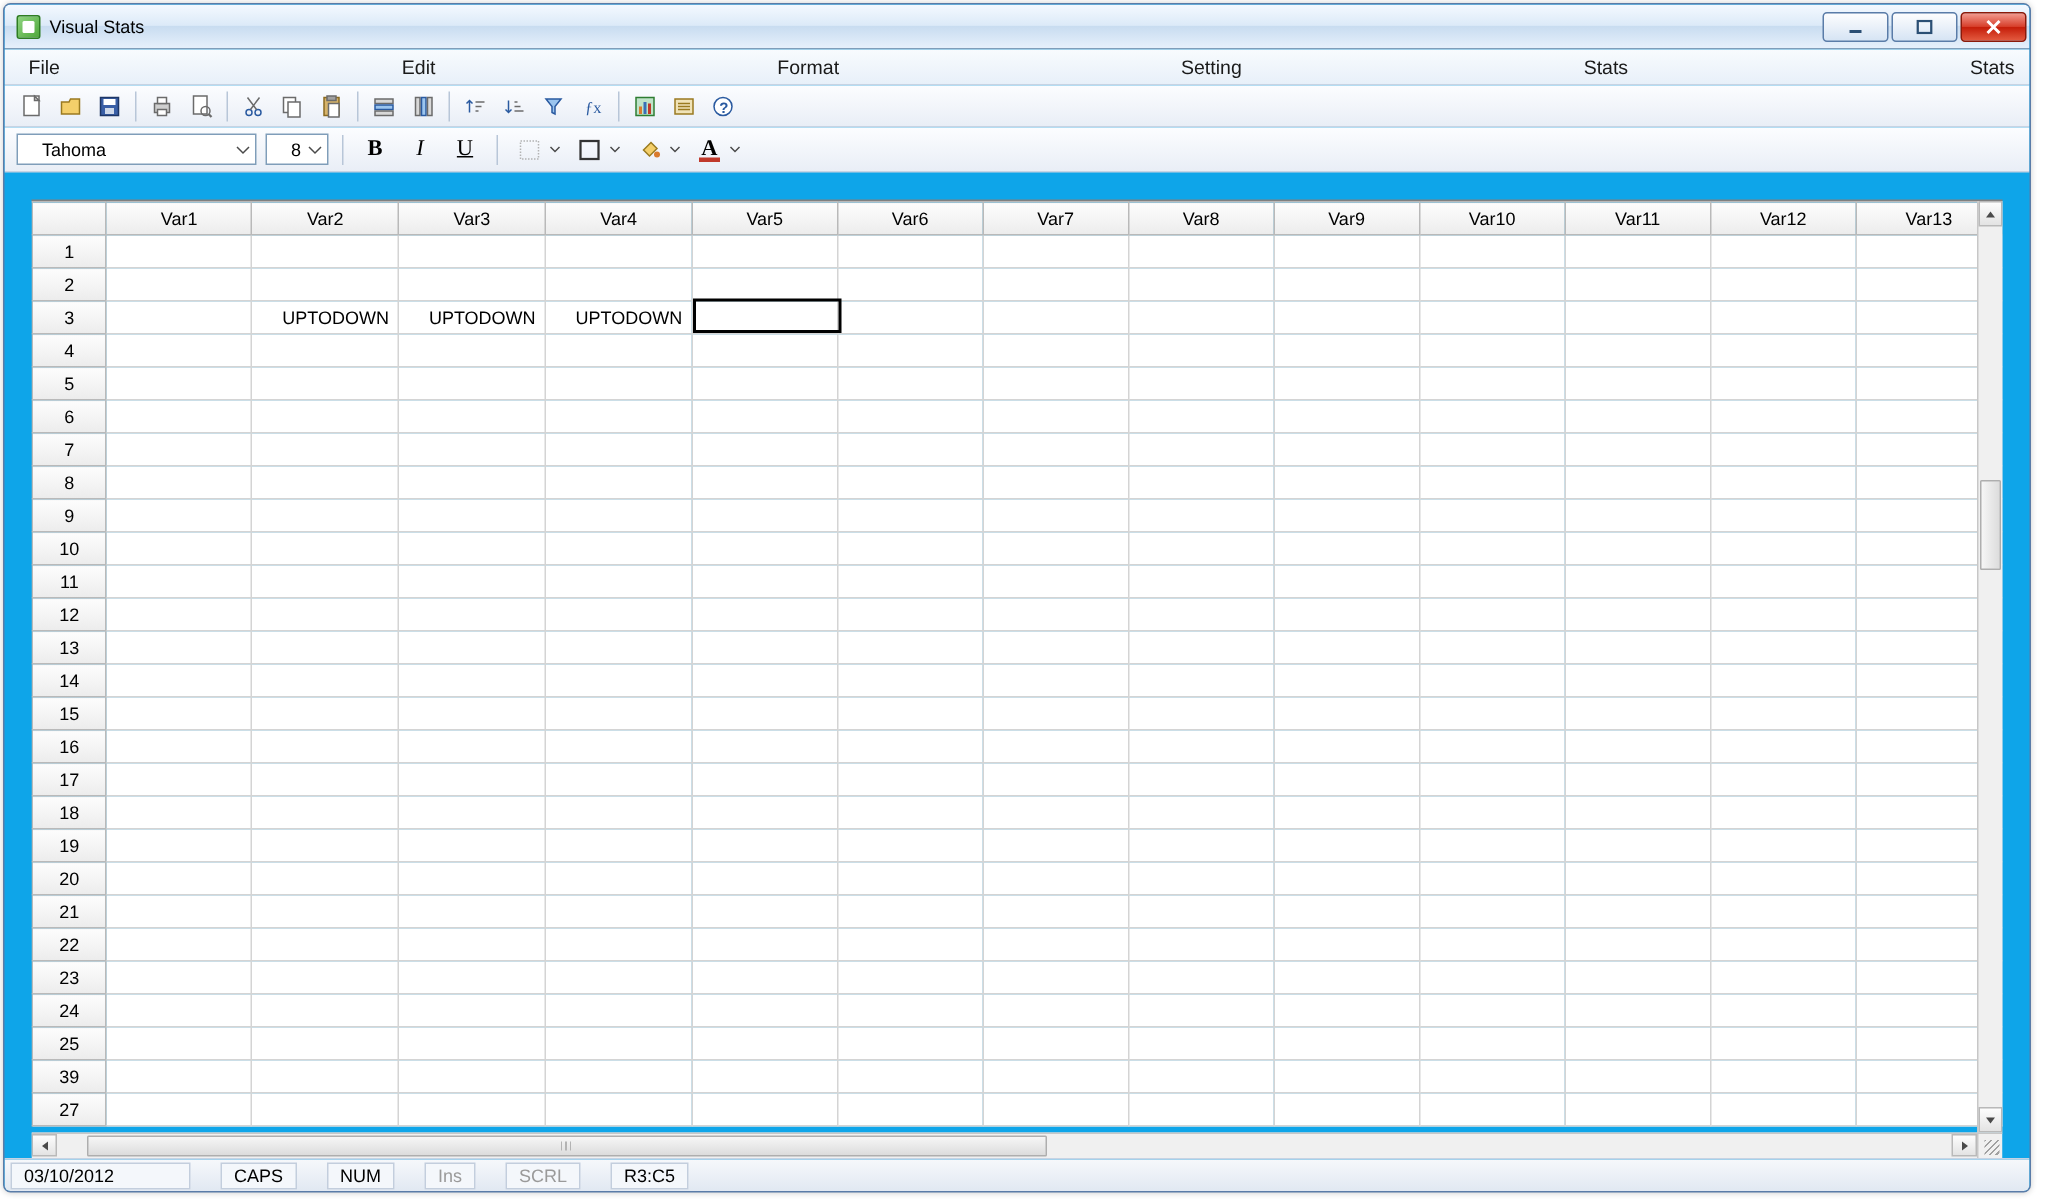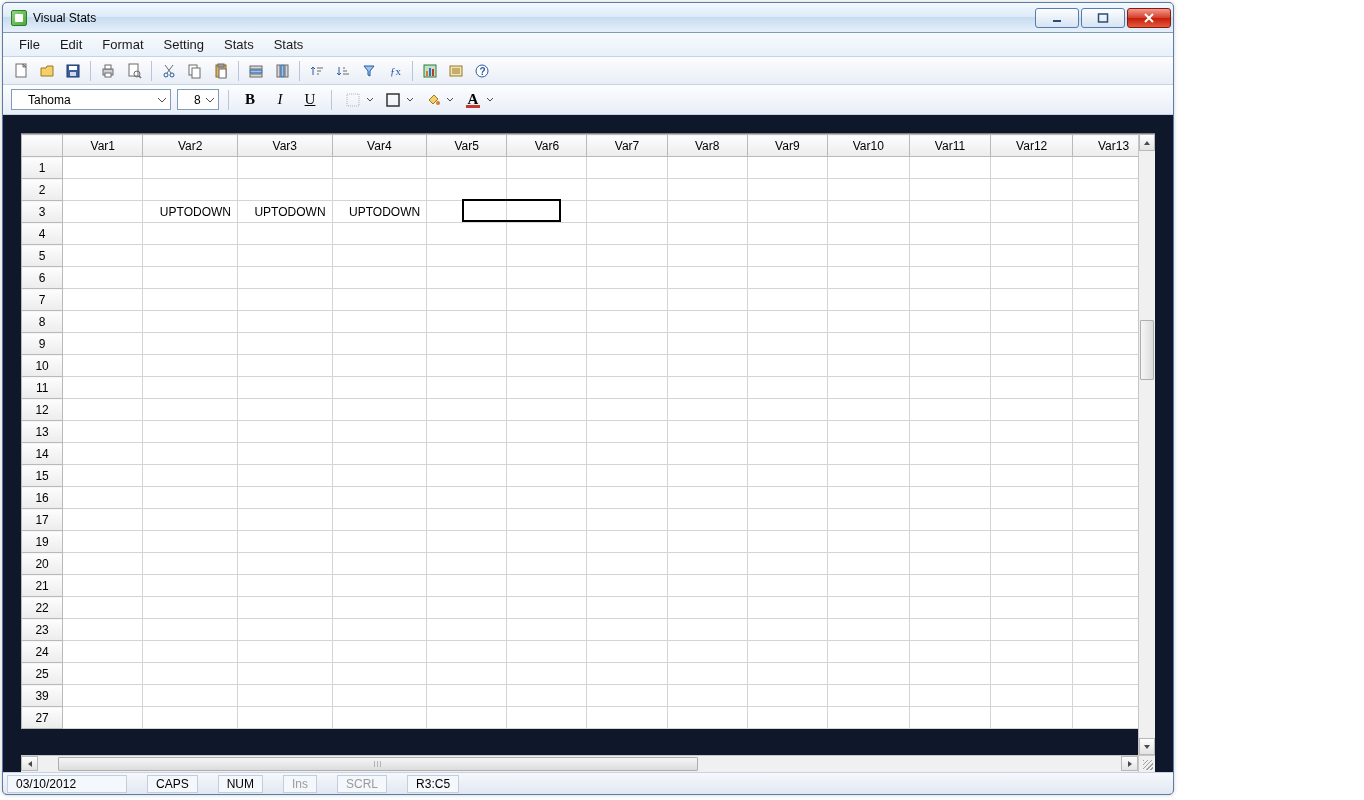--- a/index.html
+++ b/index.html
@@ -6,27 +6,27 @@
 body {
   font-family: Tahoma, Arial, sans-serif;
   font-size: 11px;
   background: #fff;
   width: 1364px;
   height: 800px;
   overflow: hidden;
   position: relative;
 }
 .window {
-  width: 1172px;
+  width: 1352px;
   height: 793px;
   margin: 2px;
   border: 1px solid #5a7ca8;
   border-radius: 5px;
   overflow: hidden;
-  background: #0f172a;
+  background: #0ea5e9;
   box-shadow: 0 0 4px rgba(0,0,0,.2);
   display: flex;
   flex-direction: column;
 }
 .titlebar {
   height: 30px;
   background: linear-gradient(to bottom, #f4f9ff 0%, #dceaf8 48%, #c8dcf0 50%, #e6f0fb 100%);
   border-bottom: 1px solid #7f9db9;
   display: flex;
   align-items: center;
@@ -58,20 +58,21 @@
   border-color:#8b1a0a;
   color:#fff;
 }
 .win-btn svg { width:12px;height:10px; }
 .menubar {
   height: 24px;
   background: linear-gradient(to bottom,#f8fbfe,#e8f0f9);
   border-bottom:1px solid #c7d3e3;
   display:flex;align-items:stretch;
   padding-left:6px;
+  justify-content:space-between;
 }
 .menu-item {
   padding:0 10px;
   display:flex;align-items:center;
   font-size:13px;
   color:#1a1a1a;
   cursor:default;
 }
 .toolbar {
   height: 28px;
@@ -706,20 +707,36 @@
               <td></td>
               <td></td>
               <td></td>
               <td></td>
               <td></td>
               <td></td>
               <td></td>
               <td></td>
             </tr>
             <tr>
+              <th class="rowhdr">18</th>
+              <td></td>
+              <td></td>
+              <td></td>
+              <td></td>
+              <td></td>
+              <td></td>
+              <td></td>
+              <td></td>
+              <td></td>
+              <td></td>
+              <td></td>
+              <td></td>
+              <td></td>
+            </tr>
+            <tr>
               <th class="rowhdr">19</th>
               <td></td>
               <td></td>
               <td></td>
               <td></td>
               <td></td>
               <td></td>
               <td></td>
               <td></td>
               <td></td>

